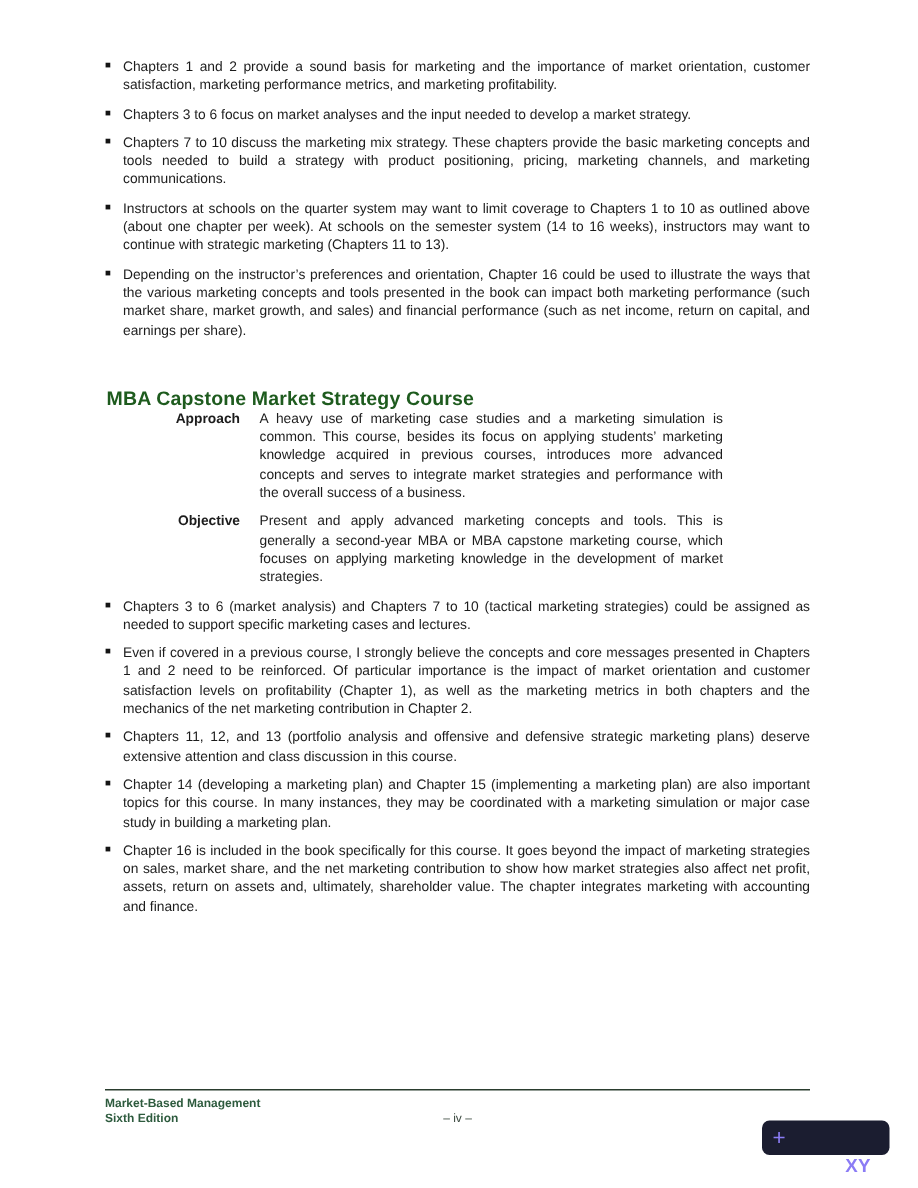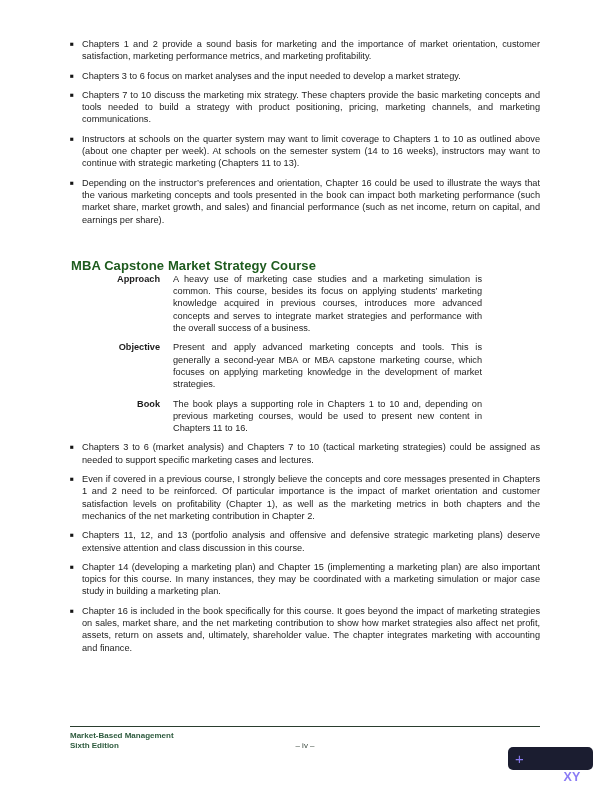--- a/index.html
+++ b/index.html
@@ -116,24 +116,20 @@
 
     <div class="deflist">
       <div class="defrow">
         <div class="term">Approach</div>
         <div class="defval">A heavy use of marketing case studies and a marketing simulation is common. This course, besides its focus on applying students’ marketing knowledge acquired in previous courses, introduces more advanced concepts and serves to integrate market strategies and performance with the overall success of a business.</div>
       </div>
       <div class="defrow">
         <div class="term">Objective</div>
         <div class="defval">Present and apply advanced marketing concepts and tools. This is generally a second-year MBA or MBA capstone marketing course, which focuses on applying marketing knowledge in the development of market strategies.</div>
       </div>
-      <div class="defrow">
-        <div class="term">Book</div>
-        <div class="defval">The book plays a supporting role in Chapters 1 to 10 and, depending on previous marketing courses, would be used to present new content in Chapters 11 to 16.</div>
-      </div>
     </div>
 
     <div class="bullets">
       <div class="bullet">
         <span class="marker">■</span>
         <div class="btext">Chapters 3 to 6 (market analysis) and Chapters 7 to 10 (tactical marketing strategies) could be assigned as needed to support specific marketing cases and lectures.</div>
       </div>
       <div class="bullet">
         <span class="marker">■</span>
         <div class="btext">Even if covered in a previous course, I strongly believe the concepts and core messages presented in Chapters 1 and 2 need to be reinforced. Of particular importance is the impact of market orientation and customer satisfaction levels on profitability (Chapter 1), as well as the marketing metrics in both chapters and the mechanics of the net marketing contribution in Chapter 2.</div>

